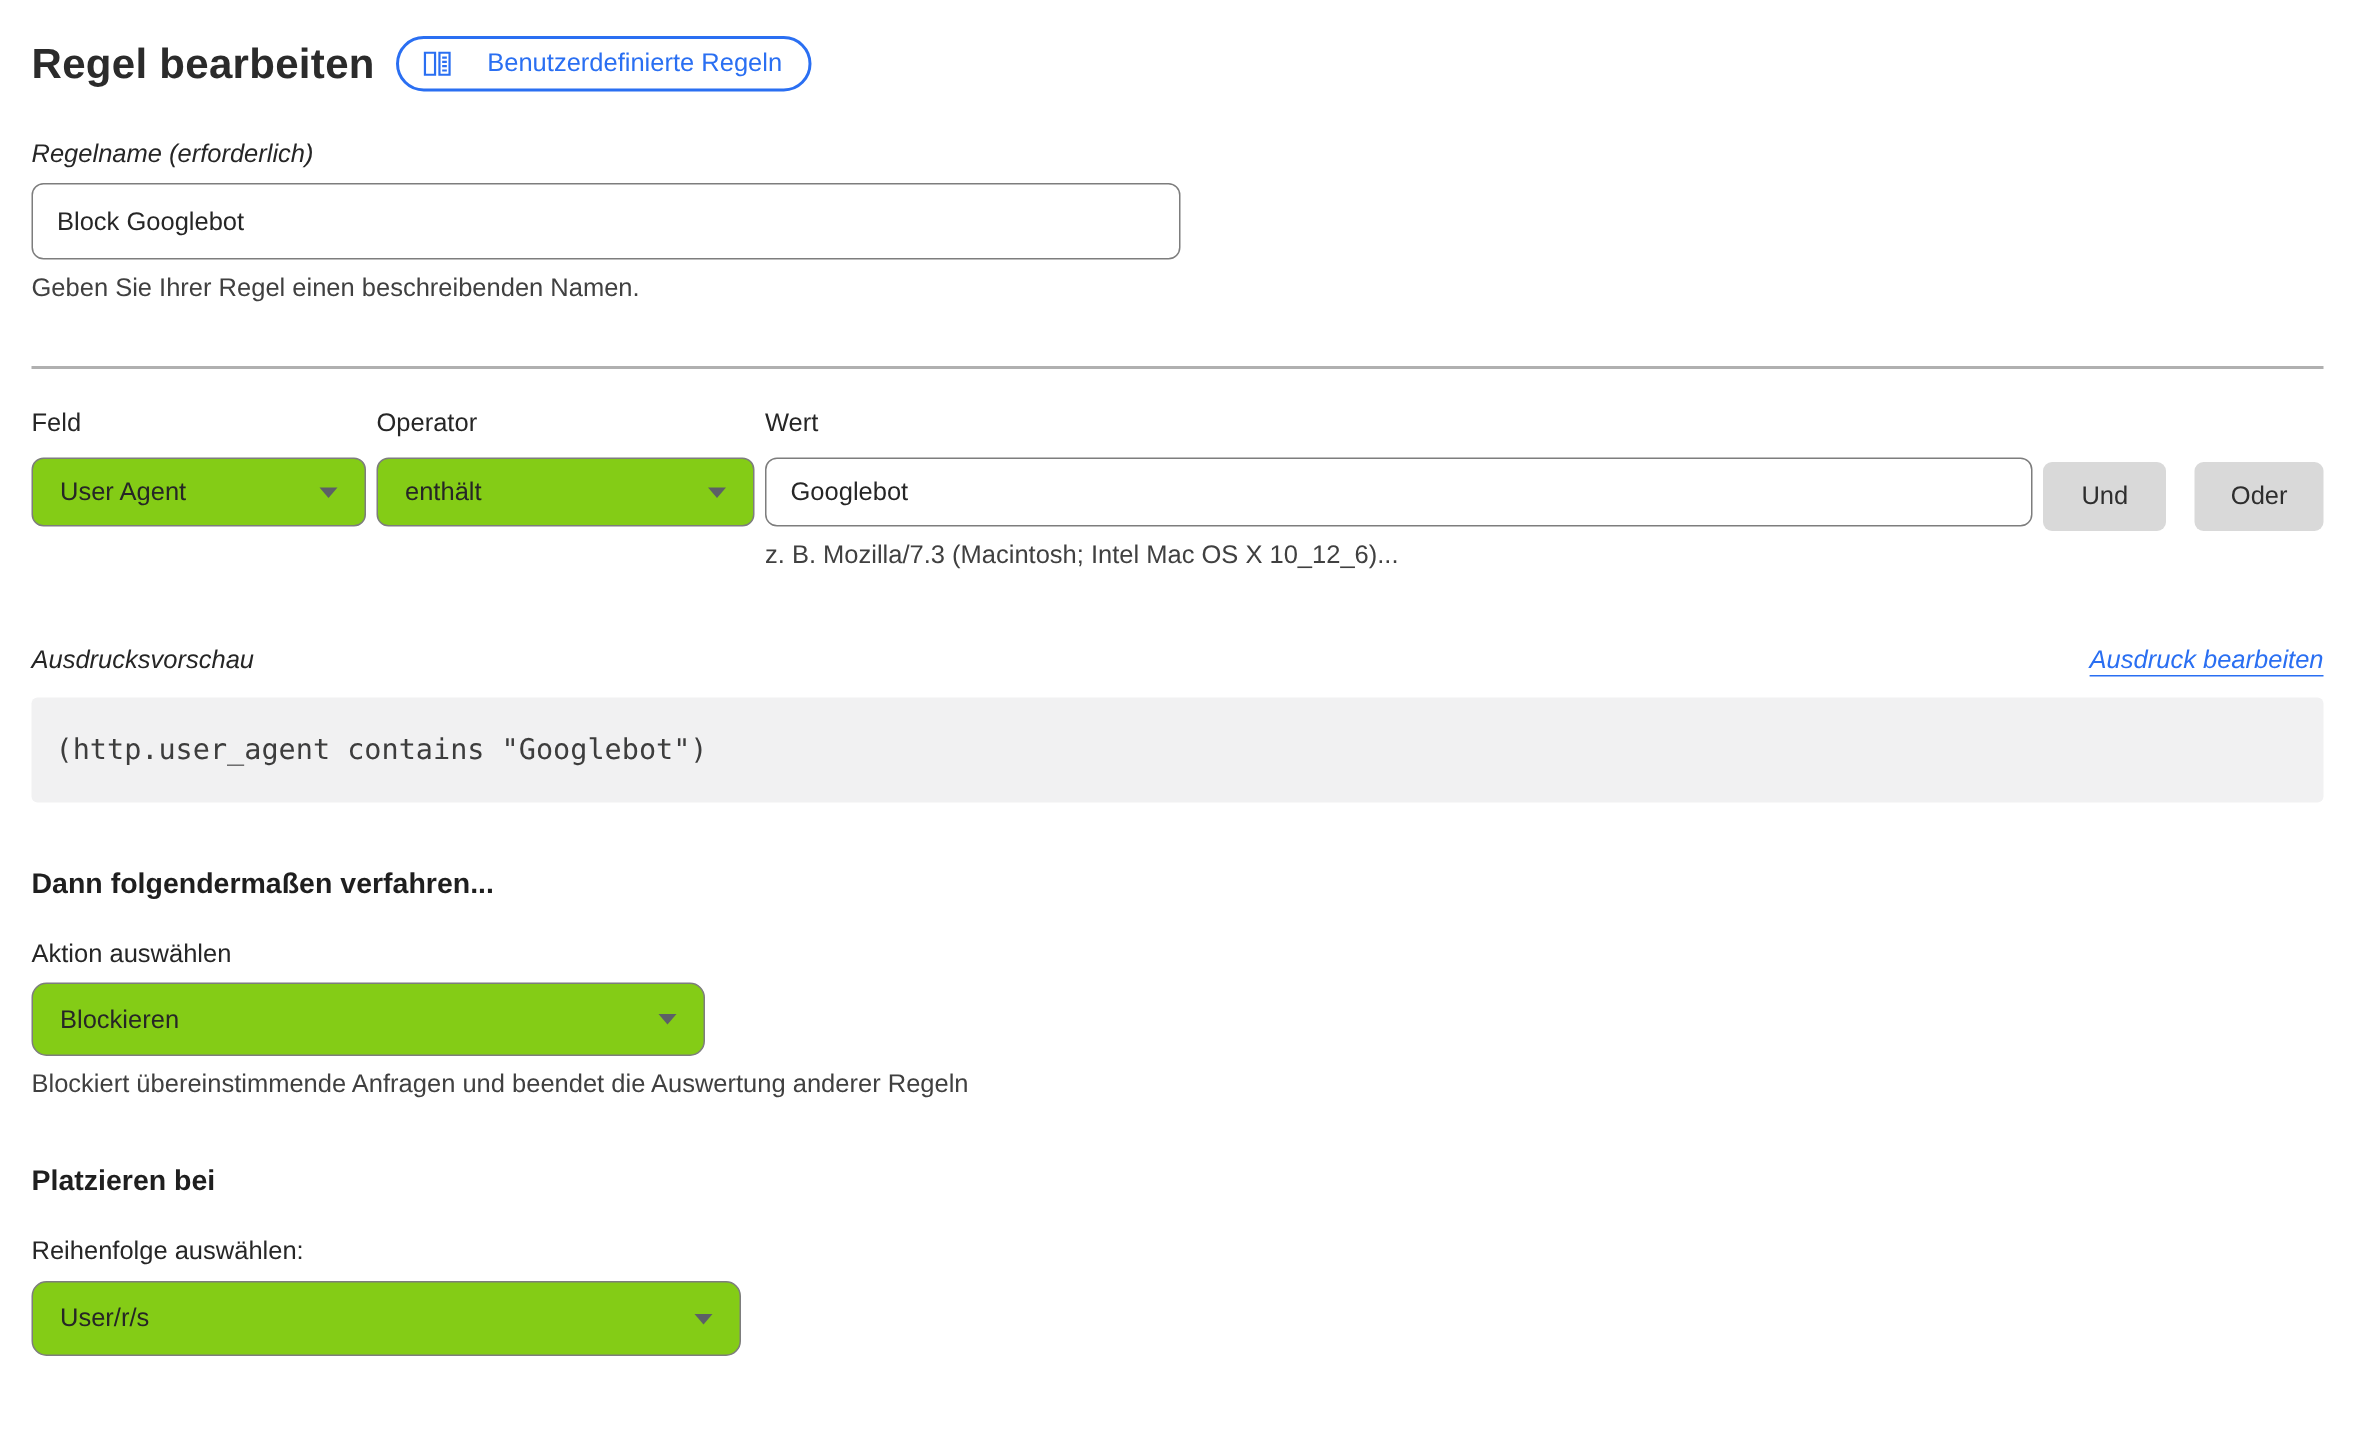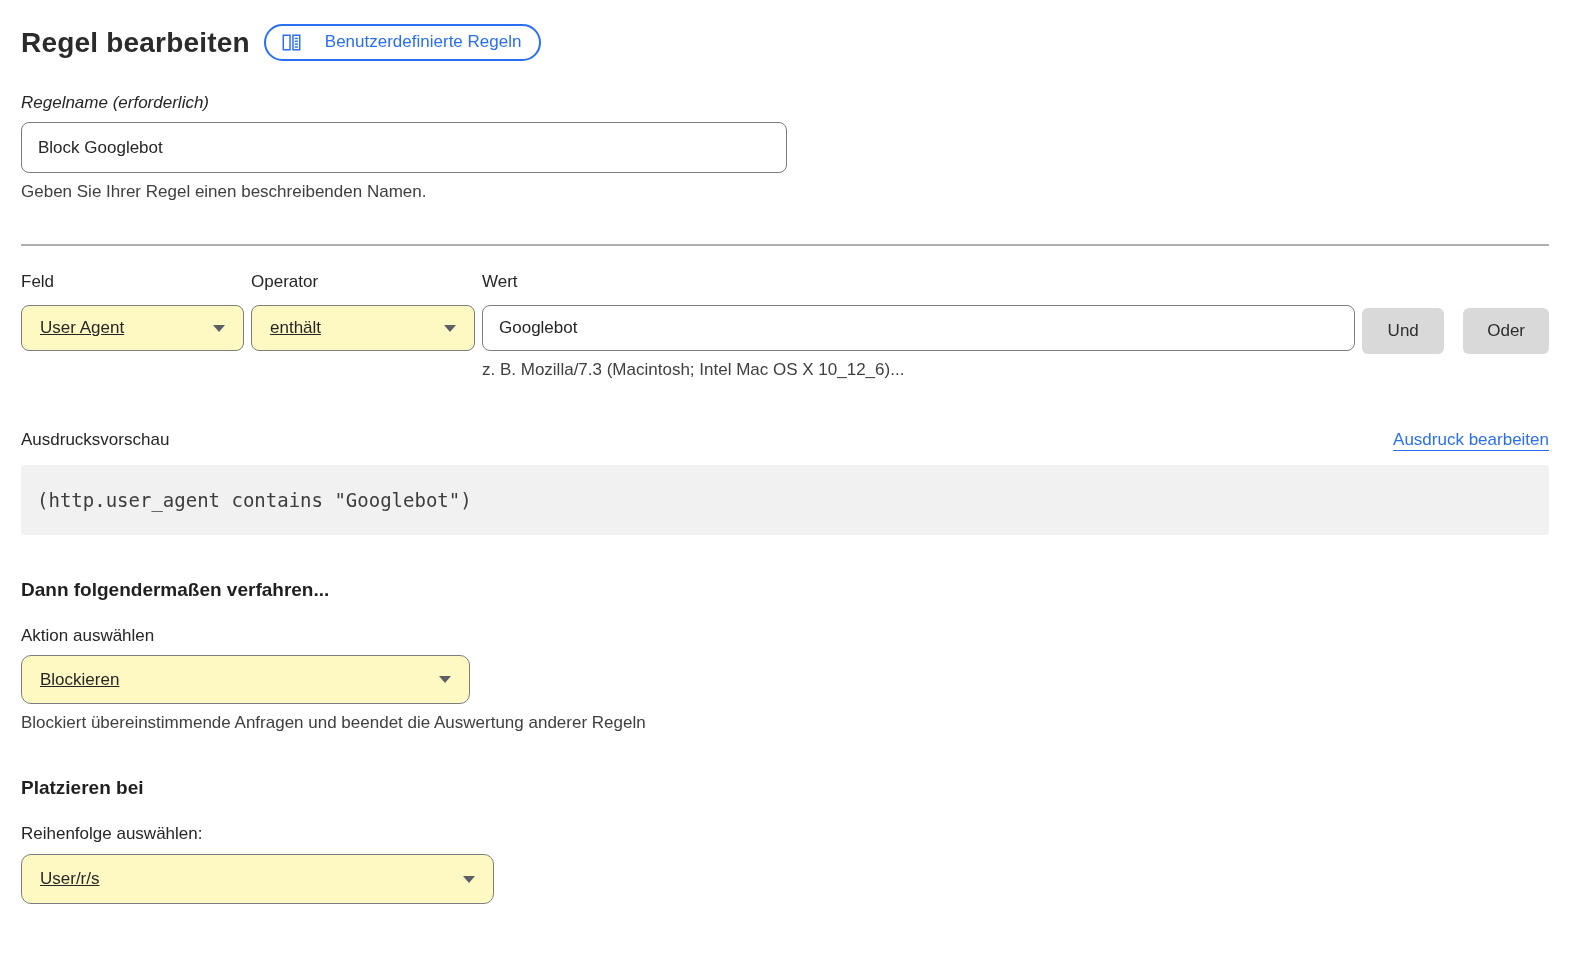--- a/index.html
+++ b/index.html
@@ -35,49 +35,49 @@
   .field-label{font-size:17px;color:var(--text);margin-top:32px;font-style:italic;}
   .help{font-size:17px;color:var(--muted);margin-top:9px;}
   .text-input{
     display:flex;align-items:center;
     border:1px solid var(--border);border-radius:8px;background:#fff;
     height:51px;padding:0 16px;font-size:17px;color:var(--text);
     font-family:inherit;width:766px;margin-top:9px;outline:none;
   }
   .select{
     display:flex;align-items:center;justify-content:space-between;
-    border:1px solid var(--border);border-radius:8px;background:#fef9c3;
-    padding:0 18px;font-size:17px;color:var(--text);cursor:pointer;text-decoration:underline;
+    border:1px solid var(--border);border-radius:8px;background:#84cc16;
+    padding:0 18px;font-size:17px;color:var(--text);cursor:pointer;
   }
   .chevron{
     width:0;height:0;border-left:6px solid transparent;
     border-right:6px solid transparent;border-top:7px solid #5c6066;
     flex:none;margin-left:10px;
   }
 
   .divider{border:none;border-top:2px solid var(--divider);margin:42px 0 0 0;}
 
   
   .cond-row{display:flex;gap:7px;margin-top:26px;align-items:flex-start;}
   .cond-col .col-label{font-size:17px;color:var(--text);margin-bottom:13px;}
   .cond-select{height:46px;}
   .col-field .cond-select{width:223px;}
-  .col-operator .cond-select{width:224px;}
+  .col-operator .cond-select{width:252px;}
   .col-value{flex:1;}
   .value-input{width:100%;height:46px;margin-top:0;}
   .value-help{font-size:17px;color:var(--muted);margin-top:9px;}
   .cond-buttons{display:flex;gap:19px;padding-top:36px;flex:none;}
   .gray-btn{
     background:var(--btn-gray);border:none;border-radius:6px;height:46px;
     font-size:17px;color:#2e2e2e;font-family:inherit;cursor:pointer;
     padding:0 24px;min-width:82px;
   }
 
   
-  .expr-head{display:flex;justify-content:space-between;align-items:flex-end;margin-top:50px;}
+  .expr-head{display:flex;justify-content:space-between;align-items:flex-end;margin-top:50px;font-style:italic;}
   .expr-label{font-size:17px;color:var(--text);}
   .expr-link{
     font-size:17px;color:var(--accent);text-decoration:underline;
     text-underline-offset:5px;cursor:pointer;
   }
   .code-block{
     margin-top:15px;background:var(--code-bg);border-radius:4px;height:70px;
     display:flex;align-items:center;padding:0 16px;
   }
   .code-text{

